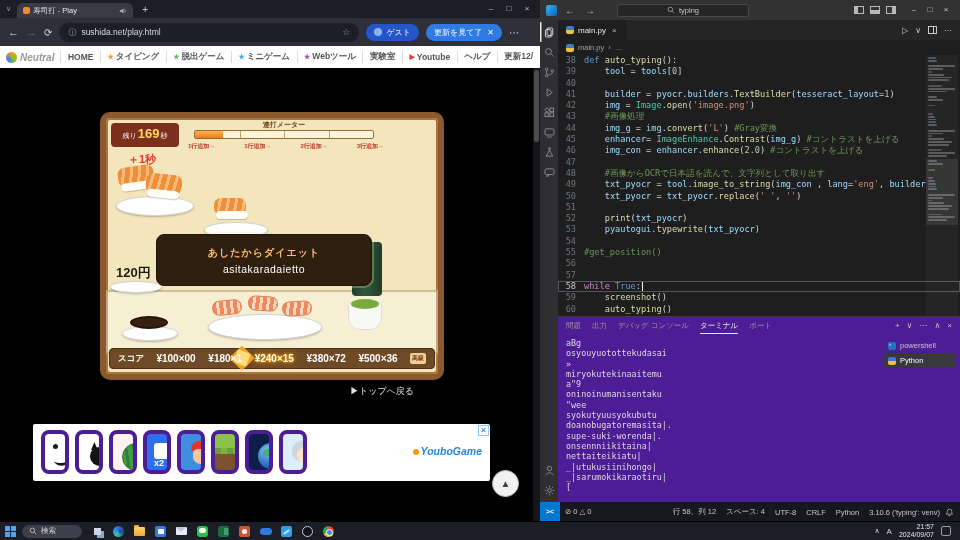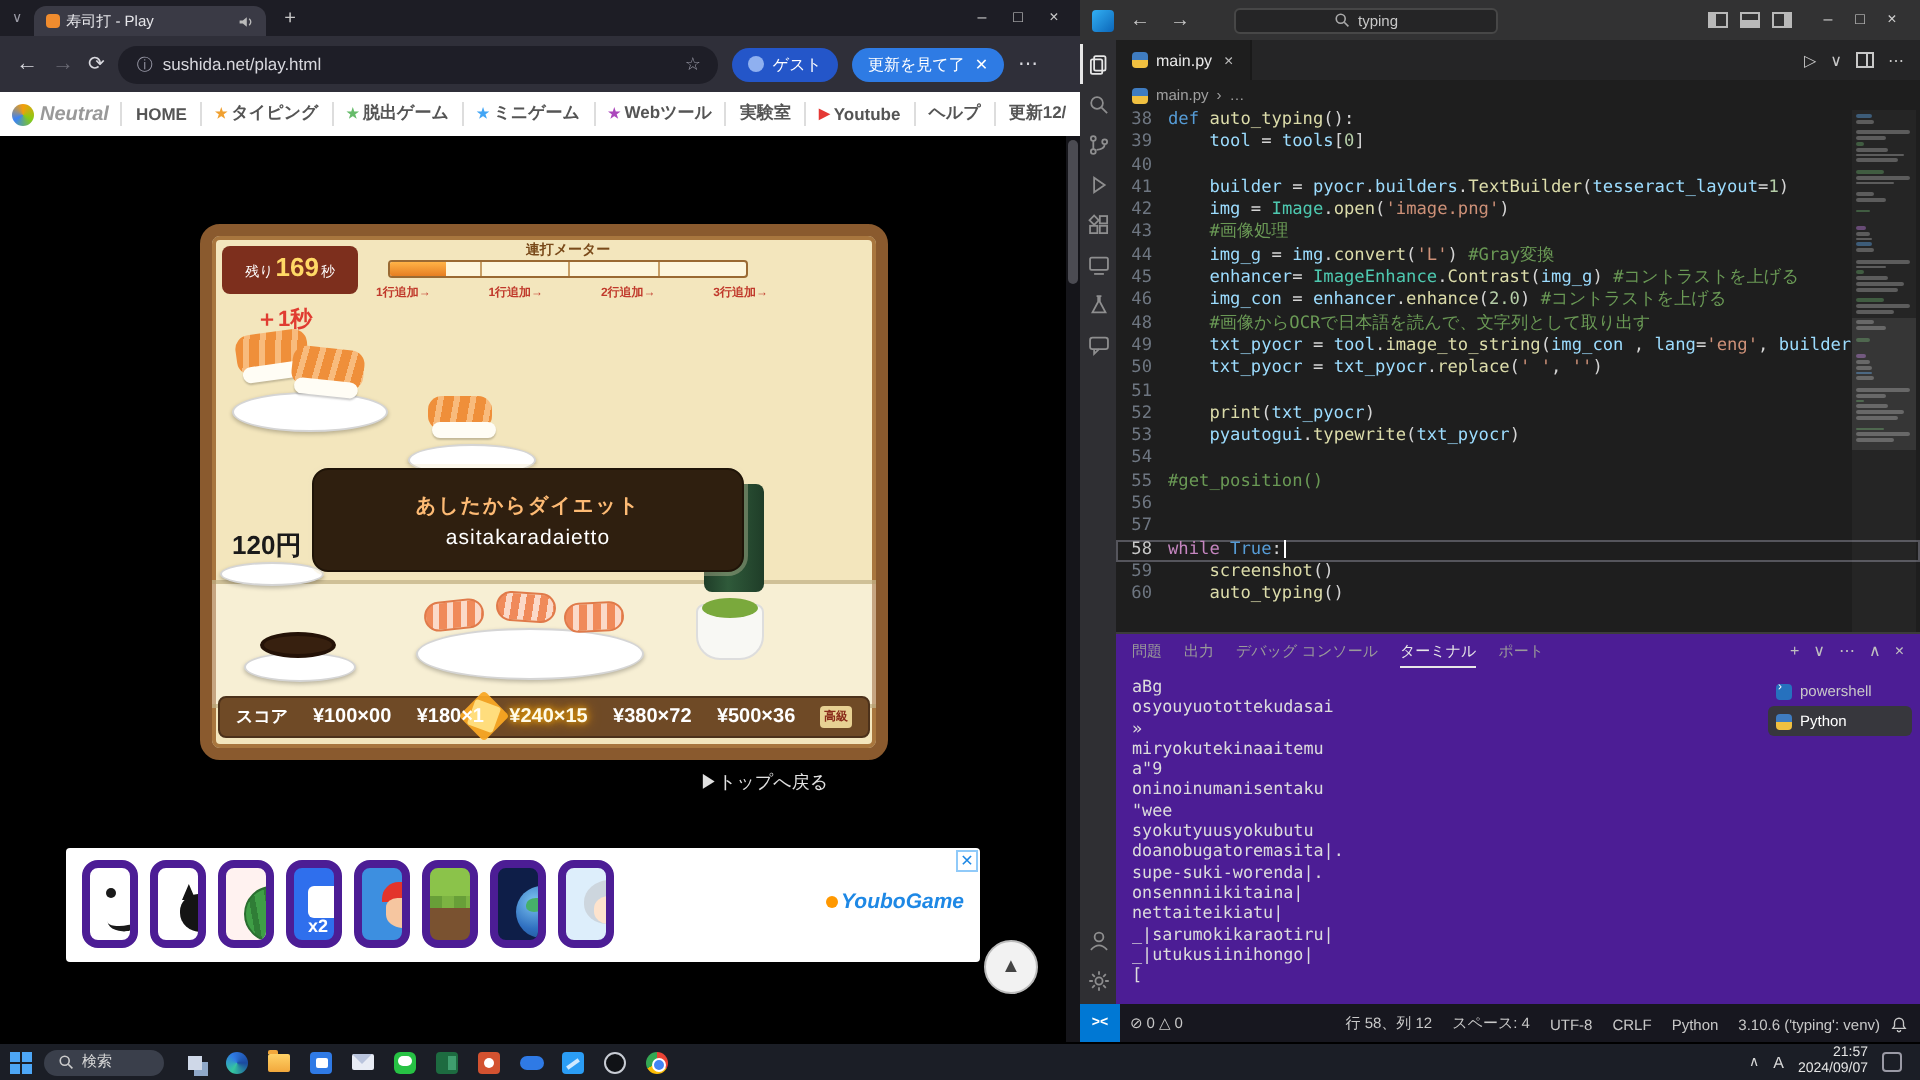--- a/index.html
+++ b/index.html
@@ -501,20 +501,21 @@
       <div>
           <div class="code-row"><span class="ln">38</span><span class="lncode"><span class="tk-kw">def </span><span class="tk-fn">auto_typing</span><span class="tk-pl">():</span></span></div>
           <div class="code-row"><span class="ln">39</span><span class="lncode"><span class="tk-pl">    </span><span class="tk-v">tool</span><span class="tk-pl"> = </span><span class="tk-v">tools</span><span class="tk-pl">[</span><span class="tk-num">0</span><span class="tk-pl">]</span></span></div>
           <div class="code-row"><span class="ln">40</span><span class="lncode"></span></div>
           <div class="code-row"><span class="ln">41</span><span class="lncode"><span class="tk-pl">    </span><span class="tk-v">builder</span><span class="tk-pl"> = </span><span class="tk-v">pyocr</span><span class="tk-pl">.</span><span class="tk-v">builders</span><span class="tk-pl">.</span><span class="tk-fn">TextBuilder</span><span class="tk-pl">(</span><span class="tk-v">tesseract_layout</span><span class="tk-pl">=</span><span class="tk-num">1</span><span class="tk-pl">)</span></span></div>
           <div class="code-row"><span class="ln">42</span><span class="lncode"><span class="tk-pl">    </span><span class="tk-v">img</span><span class="tk-pl"> = </span><span class="tk-cls">Image</span><span class="tk-pl">.</span><span class="tk-fn">open</span><span class="tk-pl">(</span><span class="tk-str">'image.png'</span><span class="tk-pl">)</span></span></div>
           <div class="code-row"><span class="ln">43</span><span class="lncode"><span class="tk-pl">    </span><span class="tk-cmt">#画像処理</span></span></div>
           <div class="code-row"><span class="ln">44</span><span class="lncode"><span class="tk-pl">    </span><span class="tk-v">img_g</span><span class="tk-pl"> = </span><span class="tk-v">img</span><span class="tk-pl">.</span><span class="tk-fn">convert</span><span class="tk-pl">(</span><span class="tk-str">'L'</span><span class="tk-pl">) </span><span class="tk-cmt">#Gray変換</span></span></div>
           <div class="code-row"><span class="ln">45</span><span class="lncode"><span class="tk-pl">    </span><span class="tk-v">enhancer</span><span class="tk-pl">= </span><span class="tk-cls">ImageEnhance</span><span class="tk-pl">.</span><span class="tk-fn">Contrast</span><span class="tk-pl">(</span><span class="tk-v">img_g</span><span class="tk-pl">) </span><span class="tk-cmt">#コントラストを上げる</span></span></div>
           <div class="code-row"><span class="ln">46</span><span class="lncode"><span class="tk-pl">    </span><span class="tk-v">img_con</span><span class="tk-pl"> = </span><span class="tk-v">enhancer</span><span class="tk-pl">.</span><span class="tk-fn">enhance</span><span class="tk-pl">(</span><span class="tk-num">2.0</span><span class="tk-pl">) </span><span class="tk-cmt">#コントラストを上げる</span></span></div>
+          <div class="code-row"><span class="ln">47</span><span class="lncode"></span></div>
           <div class="code-row"><span class="ln">48</span><span class="lncode"><span class="tk-pl">    </span><span class="tk-cmt">#画像からOCRで日本語を読んで、文字列として取り出す</span></span></div>
           <div class="code-row"><span class="ln">49</span><span class="lncode"><span class="tk-pl">    </span><span class="tk-v">txt_pyocr</span><span class="tk-pl"> = </span><span class="tk-v">tool</span><span class="tk-pl">.</span><span class="tk-fn">image_to_string</span><span class="tk-pl">(</span><span class="tk-v">img_con</span><span class="tk-pl"> , </span><span class="tk-v">lang</span><span class="tk-pl">=</span><span class="tk-str">'eng'</span><span class="tk-pl">, </span><span class="tk-v">builder</span></span></div>
           <div class="code-row"><span class="ln">50</span><span class="lncode"><span class="tk-pl">    </span><span class="tk-v">txt_pyocr</span><span class="tk-pl"> = </span><span class="tk-v">txt_pyocr</span><span class="tk-pl">.</span><span class="tk-fn">replace</span><span class="tk-pl">(</span><span class="tk-str">' '</span><span class="tk-pl">, </span><span class="tk-str">''</span><span class="tk-pl">)</span></span></div>
           <div class="code-row"><span class="ln">51</span><span class="lncode"></span></div>
           <div class="code-row"><span class="ln">52</span><span class="lncode"><span class="tk-pl">    </span><span class="tk-fn">print</span><span class="tk-pl">(</span><span class="tk-v">txt_pyocr</span><span class="tk-pl">)</span></span></div>
           <div class="code-row"><span class="ln">53</span><span class="lncode"><span class="tk-pl">    </span><span class="tk-v">pyautogui</span><span class="tk-pl">.</span><span class="tk-fn">typewrite</span><span class="tk-pl">(</span><span class="tk-v">txt_pyocr</span><span class="tk-pl">)</span></span></div>
           <div class="code-row"><span class="ln">54</span><span class="lncode"></span></div>
           <div class="code-row"><span class="ln">55</span><span class="lncode"><span class="tk-cmt">#get_position()</span></span></div>
           <div class="code-row"><span class="ln">56</span><span class="lncode"></span></div>
           <div class="code-row"><span class="ln">57</span><span class="lncode"></span></div>
@@ -610,22 +611,22 @@
             <div class="term-line">»</div>
             <div class="term-line">miryokutekinaaitemu</div>
             <div class="term-line">a"9</div>
             <div class="term-line">oninoinumanisentaku</div>
             <div class="term-line">"wee</div>
             <div class="term-line">syokutyuusyokubutu</div>
             <div class="term-line">doanobugatoremasita|.</div>
             <div class="term-line">supe-suki-worenda|.</div>
             <div class="term-line">onsennniikitaina|</div>
             <div class="term-line">nettaiteikiatu|</div>
+            <div class="term-line">_|utukusiinihongo|</div>
             <div class="term-line">_|sarumokikaraotiru|</div>
-            <div class="term-line">_|utukusiinihongo|</div>
             <div class="term-line">[</div>
           </div>
         <div class="term-side">
             <div class="trow">
               <span class="tico powershell"></span>
               <span>powershell</span>
             </div>
             <div class="trow active">
               <span class="py-ico"></span>
               <span>Python</span>

